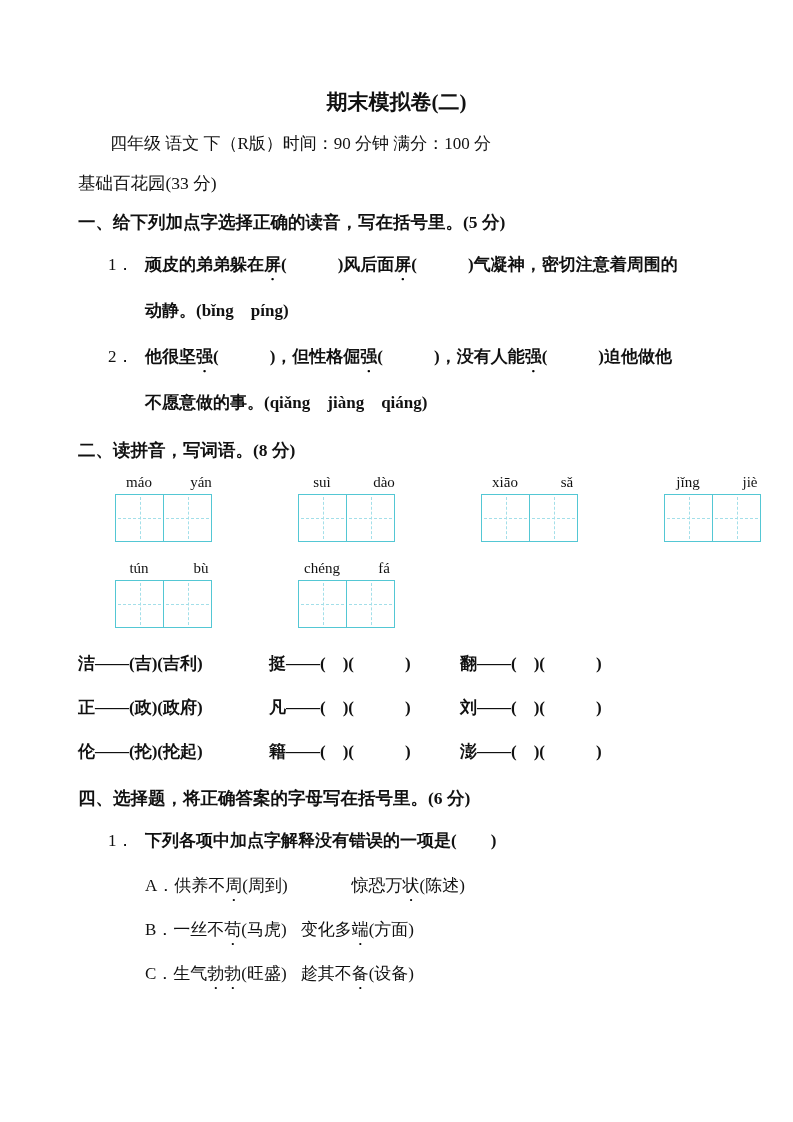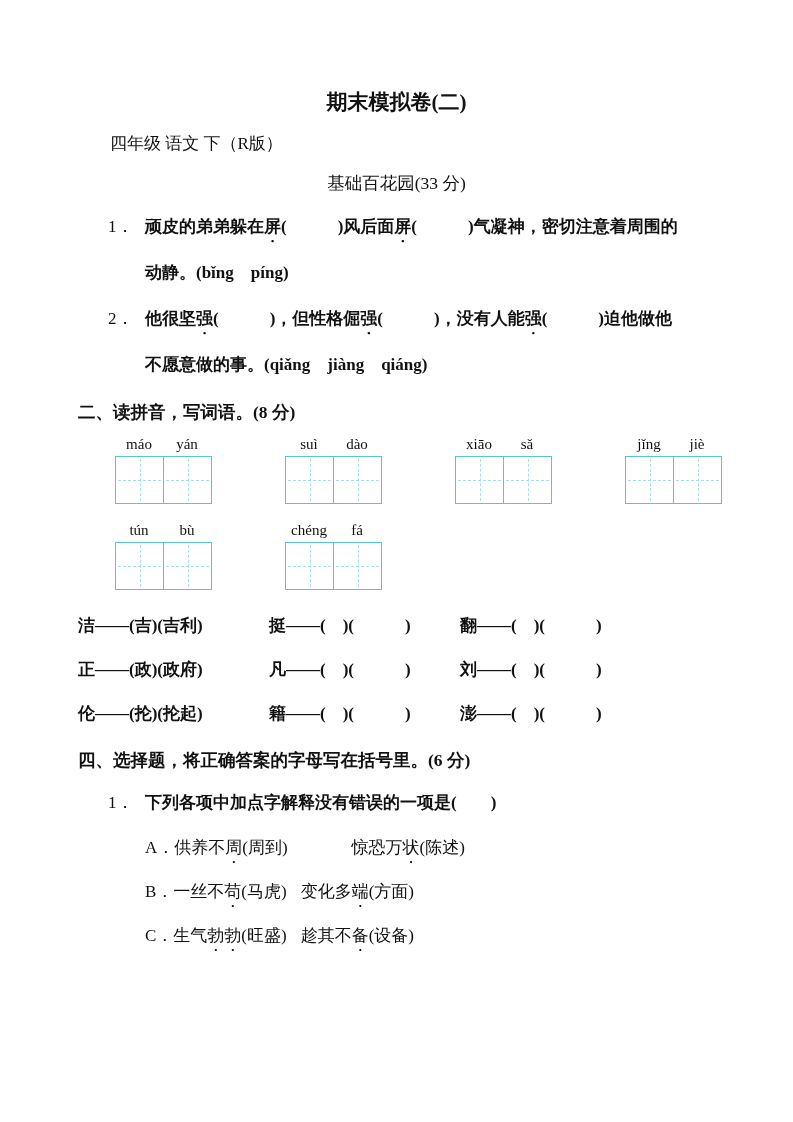--- a/index.html
+++ b/index.html
@@ -5,38 +5,38 @@
   html,body { margin:0; padding:0; }
   body {
     width:793px; height:1122px; background:#ffffff; color:#111;
     font-family:"Liberation Serif","DejaVu Serif",serif; overflow:hidden;
   }
   .page { box-sizing:border-box; width:793px; height:1122px; padding:88px 78px 0 78px; }
   [data-bind] { white-space:pre-wrap; }
 
   .title { margin:0 0 12px 0; text-align:center; font-size:21px; font-weight:700; }
   .meta { display:flex; justify-content:flex-start; padding:0 2px 0 32px; font-size:17px; line-height:32px; }
-  .banner { text-align:center; font-size:17.5px; line-height:30px; margin:8px 0 6px 0; }
+  .banner { text-align:left; font-size:17.5px; line-height:30px; margin:8px 0 6px 0; }
 
   .sec-heading { font-size:17.5px; font-weight:700; line-height:32px; margin:8px 0 4px 0; }
 
   .item { display:flex; margin-left:30px; }
   .item-num { width:37px; flex-shrink:0; font-size:17px; line-height:46px; }
   .item-body { flex:1;font-weight:bold; }
   .tline { font-size:17px; line-height:46px; }
 
   .dot {
     -webkit-text-emphasis:filled dot #000;
     text-emphasis:filled dot #000;
     -webkit-text-emphasis-position:under right;
     text-emphasis-position:under right;
   }
 
   .grid-row { display:flex; gap:73px; margin:4px 0 14px 37px; }
-  .pinyin { display:flex; font-size:15px; line-height:24px; }
+  .pinyin { display:flex; font-size:15px; line-height:24px;gap:14px; }
   .pinyin span { width:48px; text-align:center; }
   .wgrid { display:flex; border:1.5px solid #53c7d4; width:97px; box-sizing:border-box; background:#fff; }
   .wcell { width:47px; height:46px; position:relative; }
   .wcell + .wcell { border-left:1.5px solid #53c7d4; }
   .wcell::before { content:""; position:absolute; left:2px; right:2px; top:50%; border-top:1px dashed #a3dfe9; }
   .wcell::after  { content:""; position:absolute; top:2px; bottom:2px; left:50%; border-left:1px dashed #a3dfe9; }
 
   .s3row { display:flex; font-size:17px; line-height:44px;font-weight:bold; }
   .s3cell { width:191px; }
   .s3cell:last-child { width:auto; }
@@ -47,24 +47,26 @@
 </style>
 </head>
 <body>
 
 <div class="page">
 
   <h1 class="title" data-bind="header.title">期末模拟卷(二)</h1>
 
   <div class="meta">
     <span data-bind="header.meta_left">四年级 语文 下（R版）</span>
+    <span data-bind="header.meta_right">时间：90 分钟 满分：100 分</span>
   </div>
 
   <div class="banner" data-bind="header.banner">基础百花园(33 分)</div>
 
+  <div class="sec-heading" data-bind="sec1.heading">一、给下列加点字选择正确的读音，写在括号里。(5 分)</div>
 
   <div class="item">
     <span class="item-num" data-bind="sec1.items.0.num">1．</span>
     <div class="item-body">
       <div class="tline"><span data-bind="sec1.items.0.l1_pre">顽皮的弟弟躲在</span><span class="dot" data-bind="sec1.items.0.l1_dot1">屏</span><span data-bind="sec1.items.0.l1_mid">(　　　)风后面</span><span class="dot" data-bind="sec1.items.0.l1_dot2">屏</span><span data-bind="sec1.items.0.l1_post">(　　　)气凝神，密切注意着周围的</span></div>
       <div class="tline" data-bind="sec1.items.0.l2">动静。(bǐng　píng)</div>
     </div>
   </div>
 
   <div class="item">

